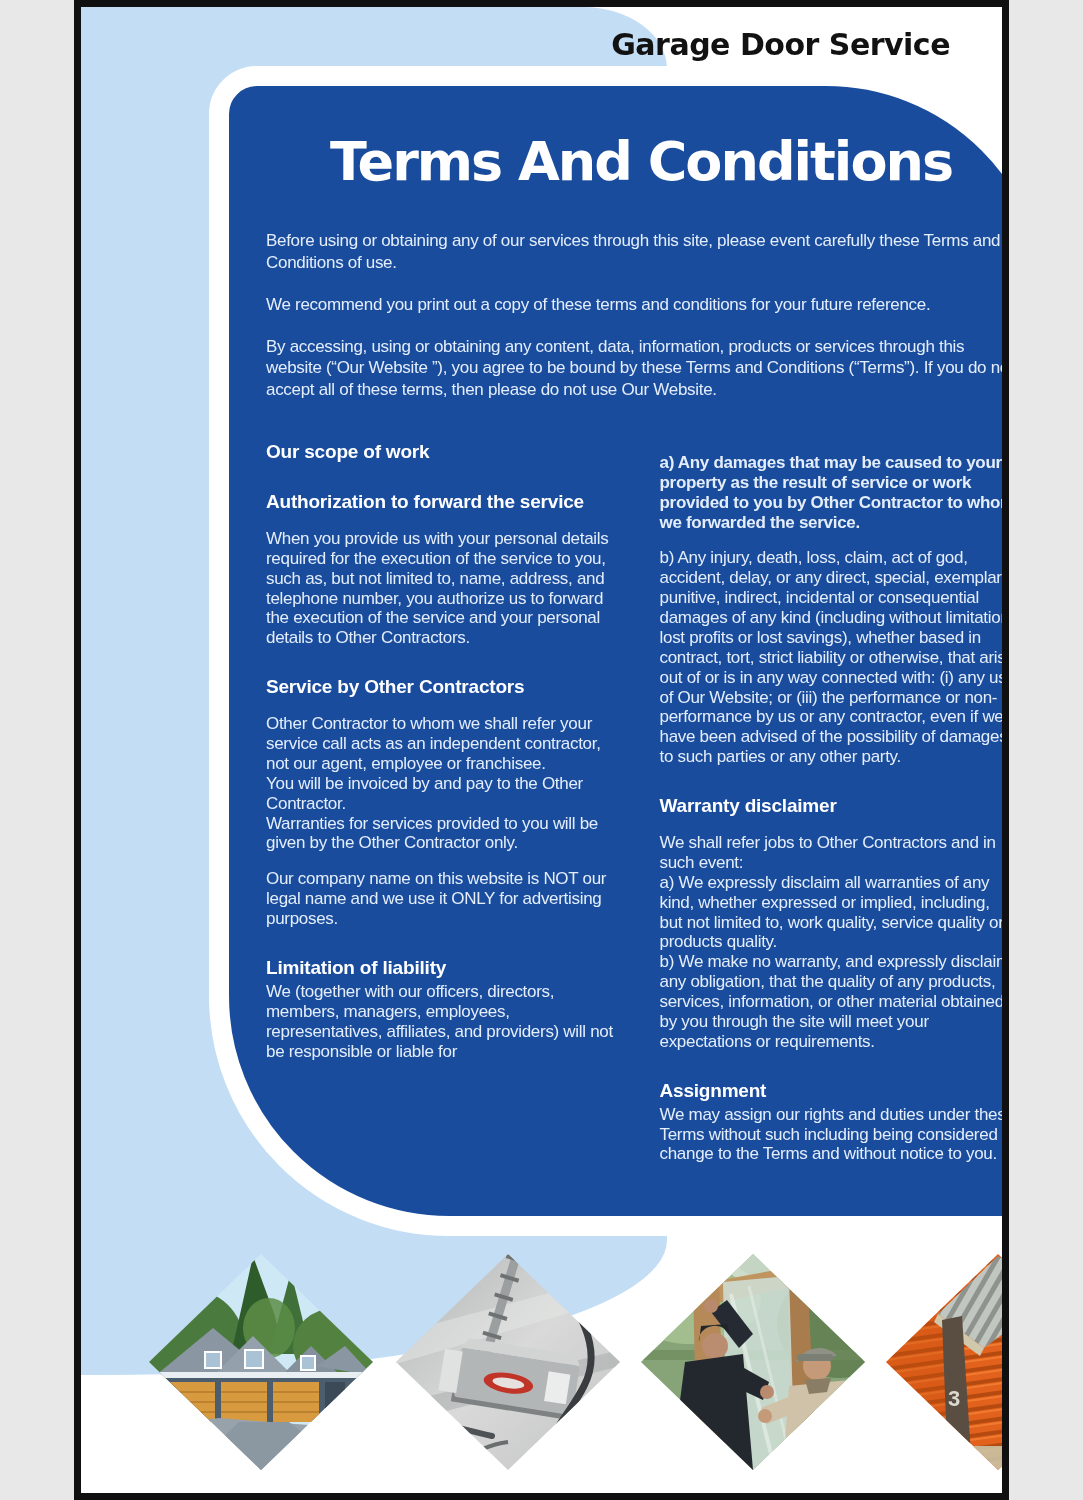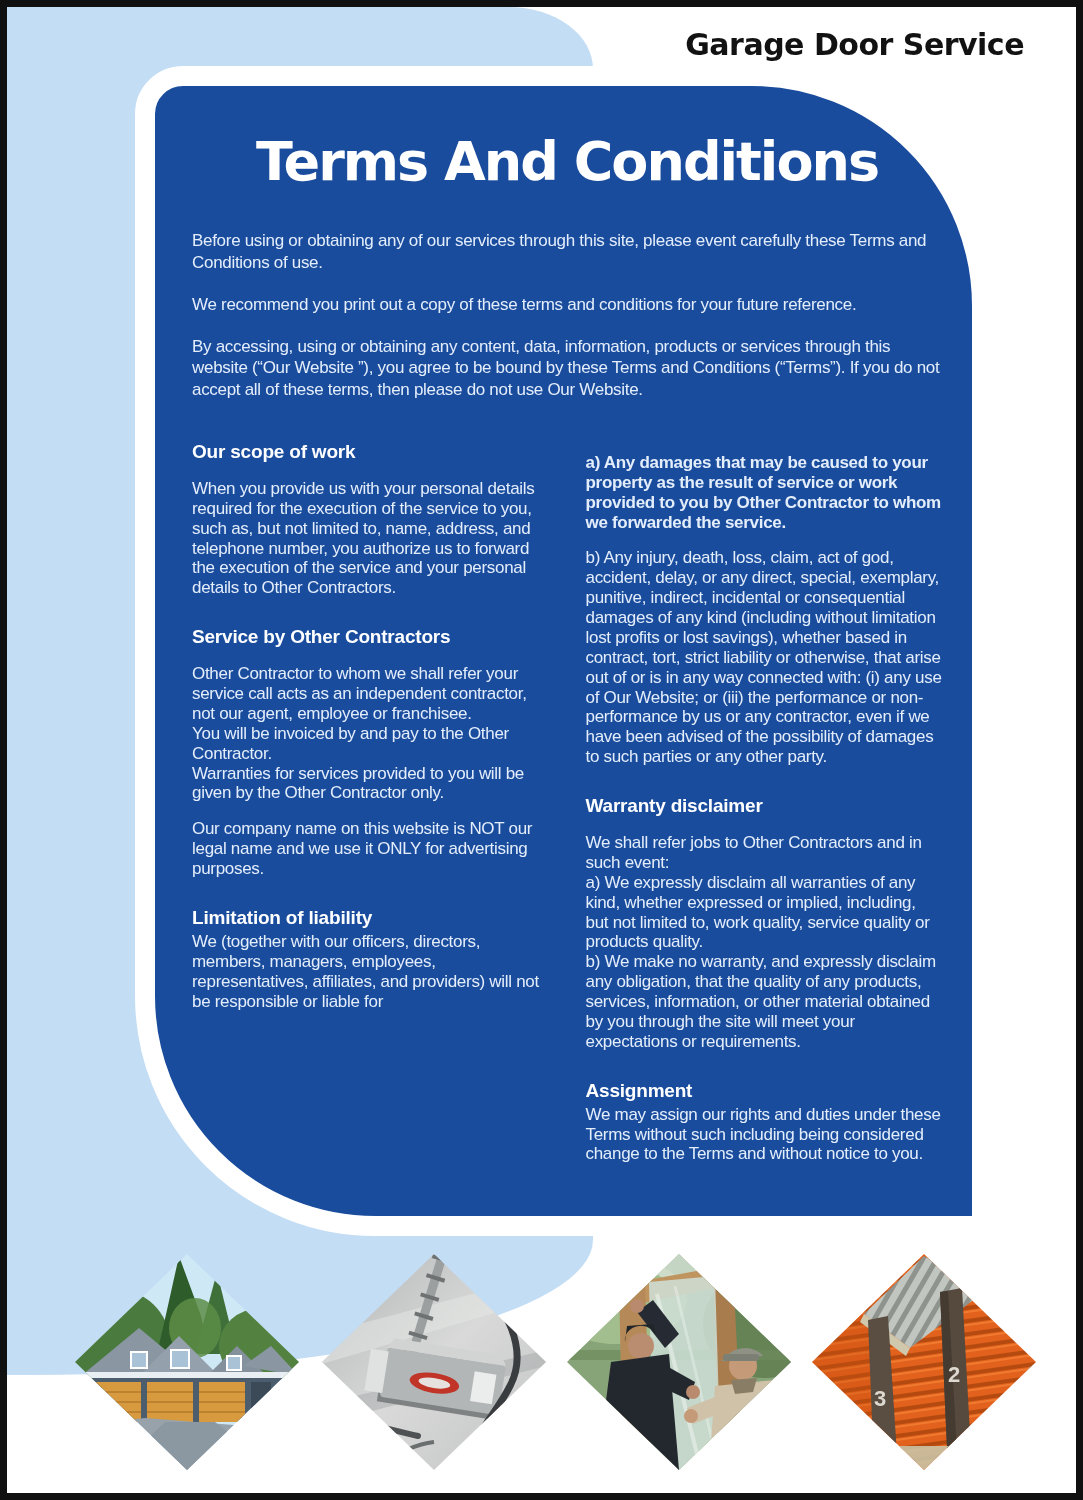--- a/index.html
+++ b/index.html
@@ -1,20 +1,20 @@
 <!DOCTYPE html>
 <html><head>
 <meta charset="utf-8">
 <style>
   * { box-sizing: border-box; }
   html, body { margin: 0; padding: 0; background: #e8e8e8; }
 
   .stage {
     position: relative;
-    width: 1083px;
+    width: 935px;
     height: 1500px;
     margin: 0 auto;
     background: #ffffff;
     border: 7px solid #101010;
     overflow: hidden;
     font-family: "Liberation Sans", sans-serif;
   }
 
   
   .accent-shape {
@@ -132,20 +132,21 @@
 
     <div class="intro">
       <p>Before using or obtaining any of our services through this site, please event carefully these Terms and Conditions of use.</p>
       <p>We recommend you print out a copy of these terms and conditions for your future reference.</p>
       <p>By accessing, using or obtaining any content, data, information, products or services through this website (“Our Website ”), you agree to be bound by these Terms and Conditions (“Terms”). If you do not accept all of these terms, then please do not use Our Website.</p>
     </div>
 
     <div class="columns">
       <div class="col">
           <h3>Our scope of work</h3>
+          <h3>Authorization to forward the service</h3>
           <p>When you provide us with your personal details required for the execution of the service to you, such as, but not limited to, name, address, and telephone number, you authorize us to forward the execution of the service and your personal details to Other Contractors.</p>
           <h3>Service by Other Contractors</h3>
           <p>Other Contractor to whom we shall refer your service call acts as an independent contractor, not our agent, employee or franchisee.
 You will be invoiced by and pay to the Other Contractor.
 Warranties for services provided to you will be given by the Other Contractor only.</p>
           <p>Our company name on this website is NOT our legal name and we use it ONLY for advertising purposes.</p>
           <h3>Limitation of liability</h3>
           <p class="tight">We (together with our officers, directors, members, managers, employees, representatives, affiliates, and providers) will not be responsible or liable for</p>
         </div>
       <div class="col">

